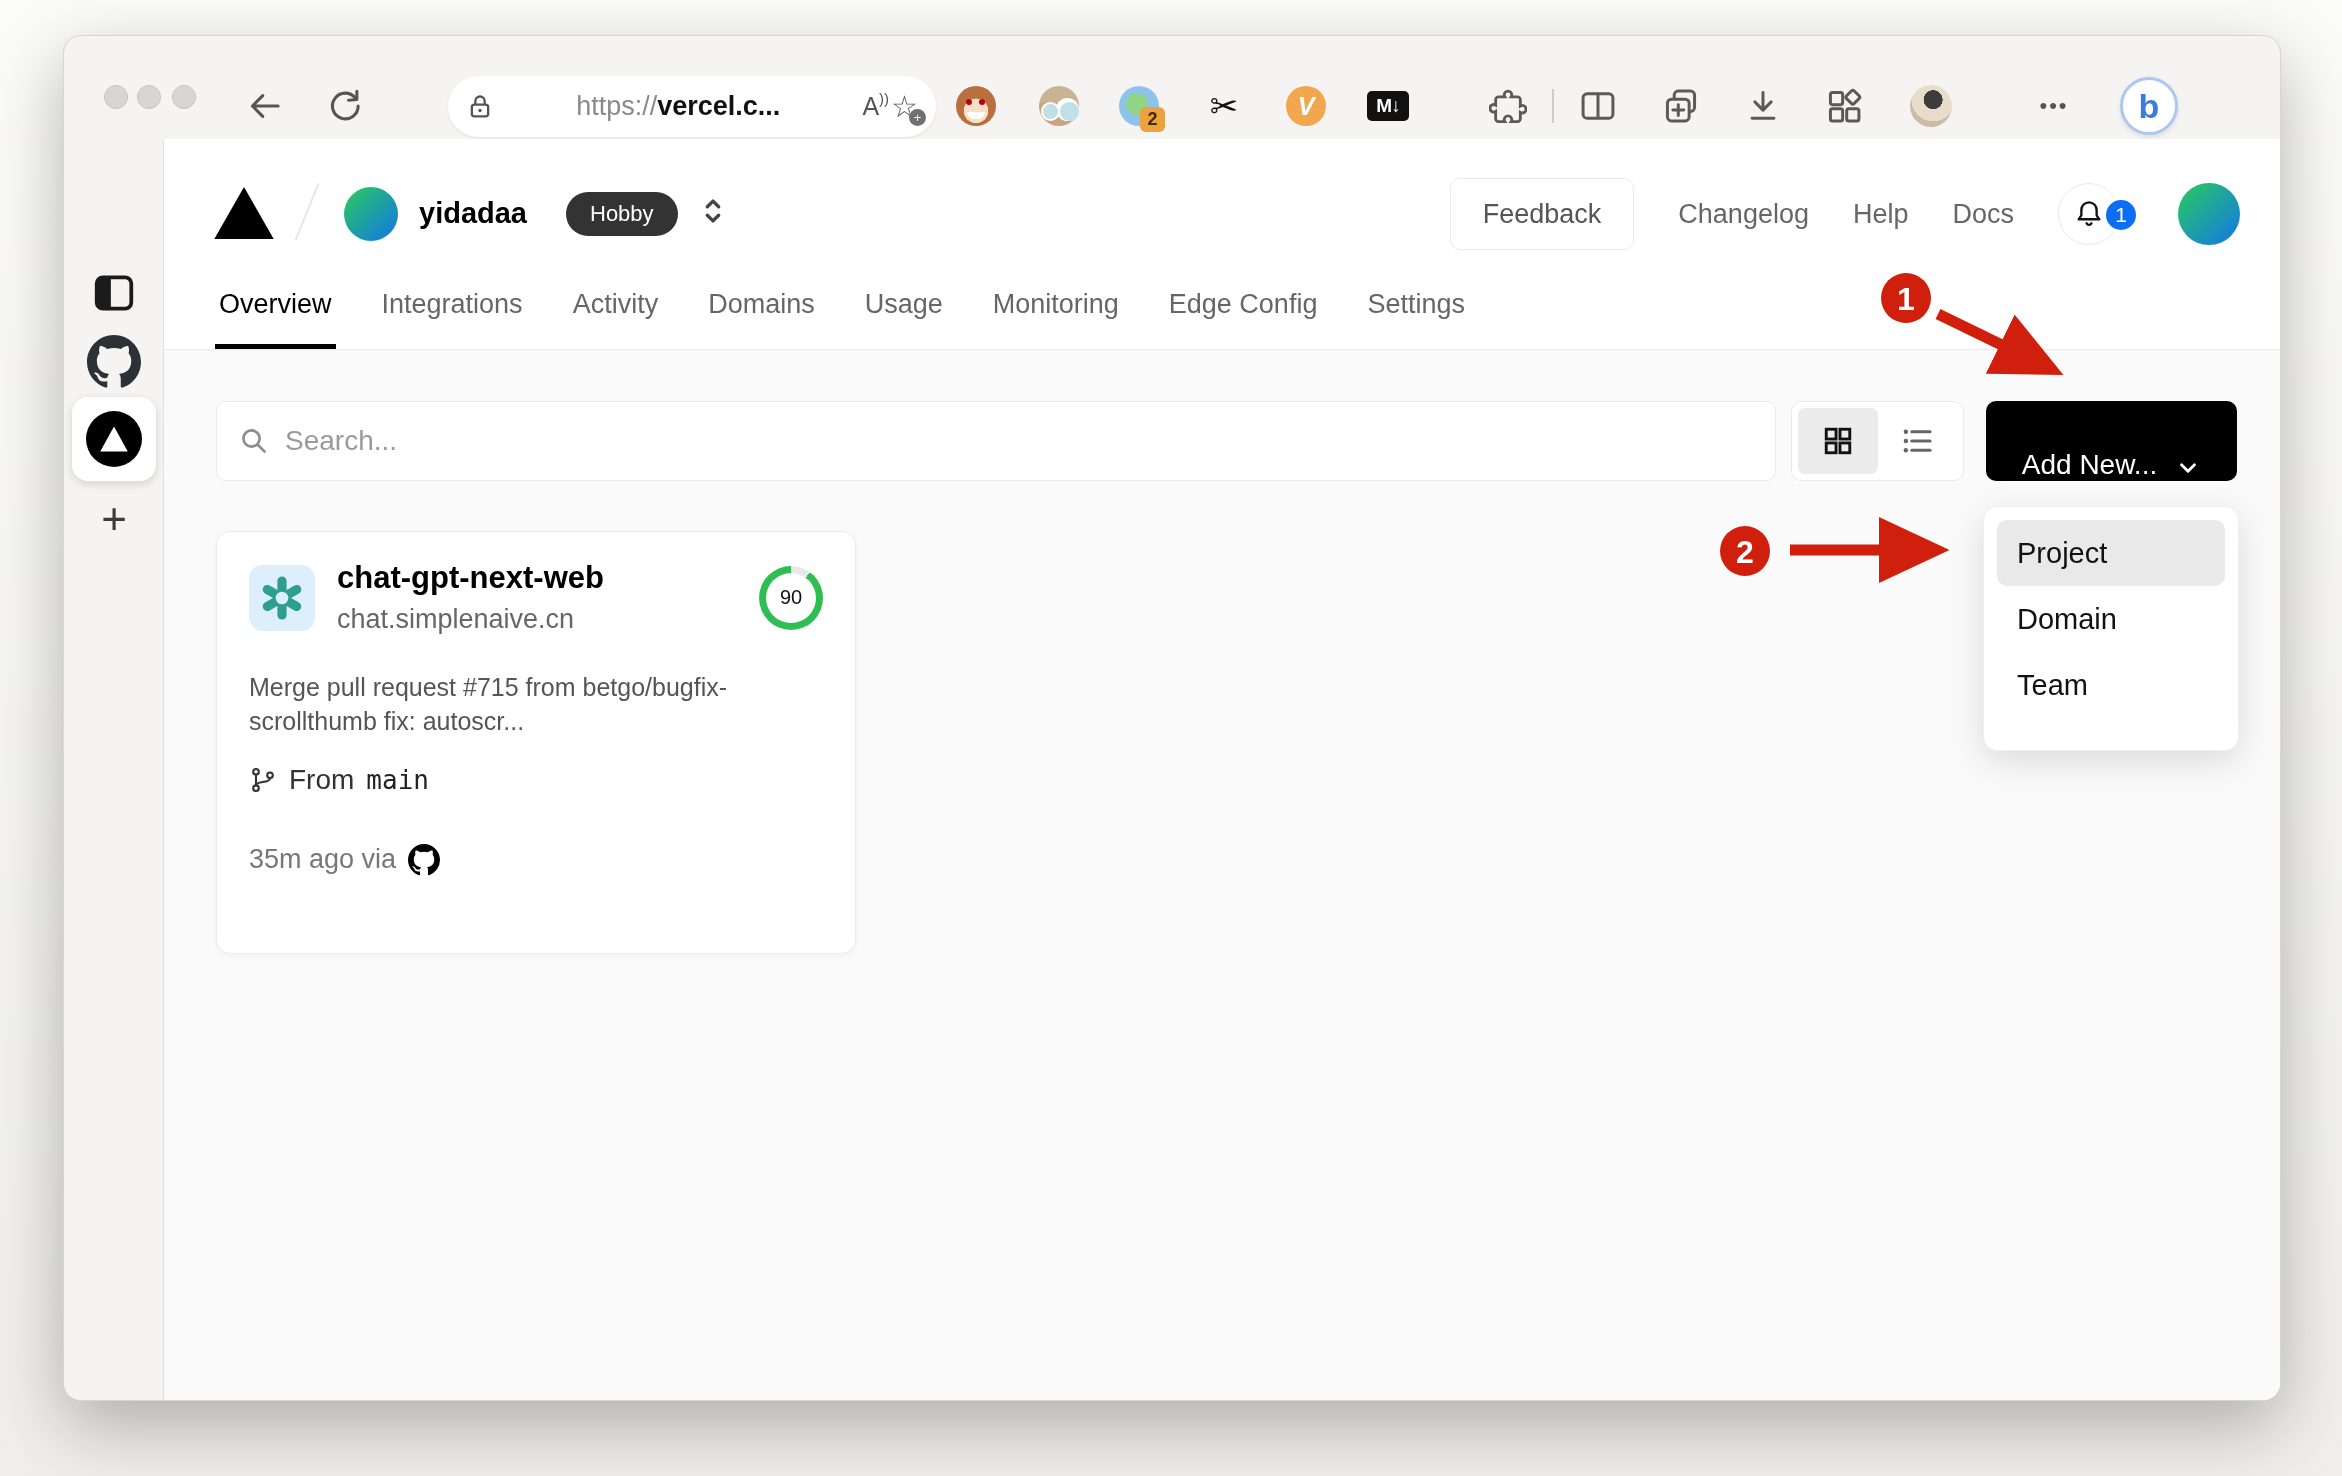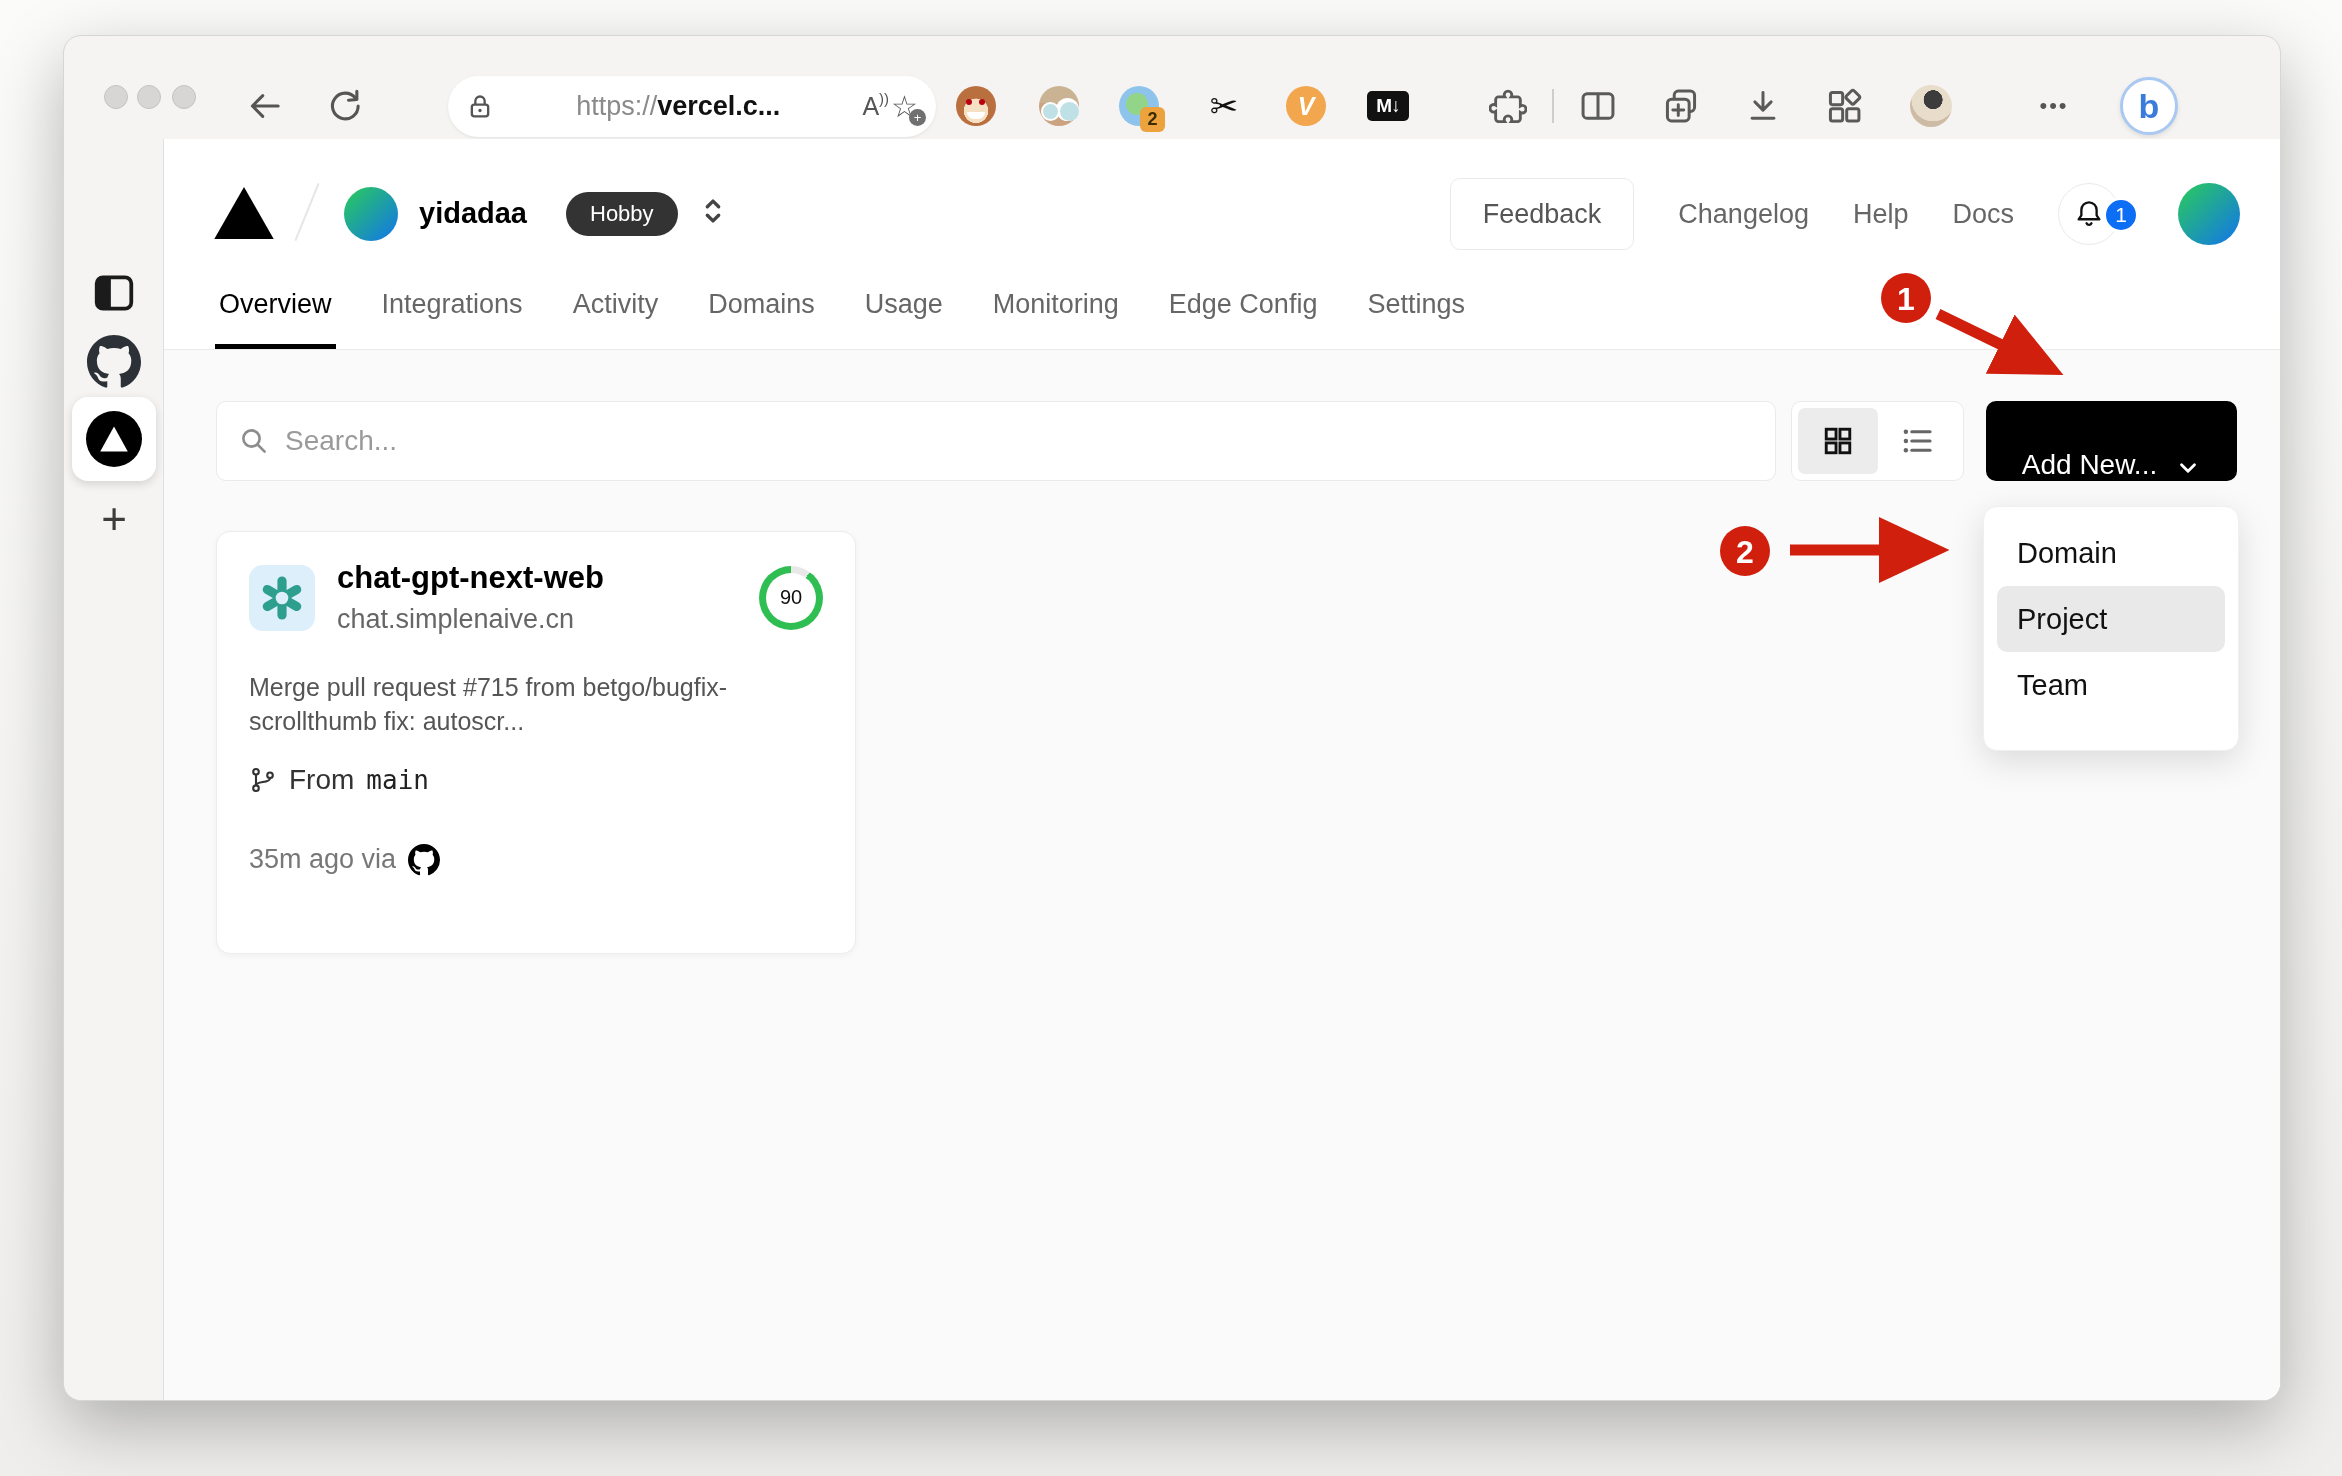--- a/index.html
+++ b/index.html
@@ -343,22 +343,22 @@
     </div>
 
     <div class="addnew-btn">
       <span>Add New...</span>
       <svg width="26" height="26" viewBox="0 0 24 24">
         <path d="M6 9 l6 6 6-6" fill="none" stroke="#fff" stroke-width="2.6" stroke-linecap="round" stroke-linejoin="round"></path>
       </svg>
     </div>
 
     <div class="dropdown">
+      <div class="dd-item hl">Project</div>
       <div class="dd-item">Domain</div>
-      <div class="dd-item hl">Project</div>
       <div class="dd-item">Team</div>
     </div>
 
     <div class="card">
       <div class="card-top">
         <div class="openai-tile">
           <svg width="46" height="46" viewBox="0 0 32 32">
             <g transform="translate(16,16)" fill="#2e9e8f">
               <rect x="-3.2" y="-15" width="6.4" height="17" rx="3.2"></rect>
               <rect x="-3.2" y="-15" width="6.4" height="17" rx="3.2" transform="rotate(60)"></rect>

